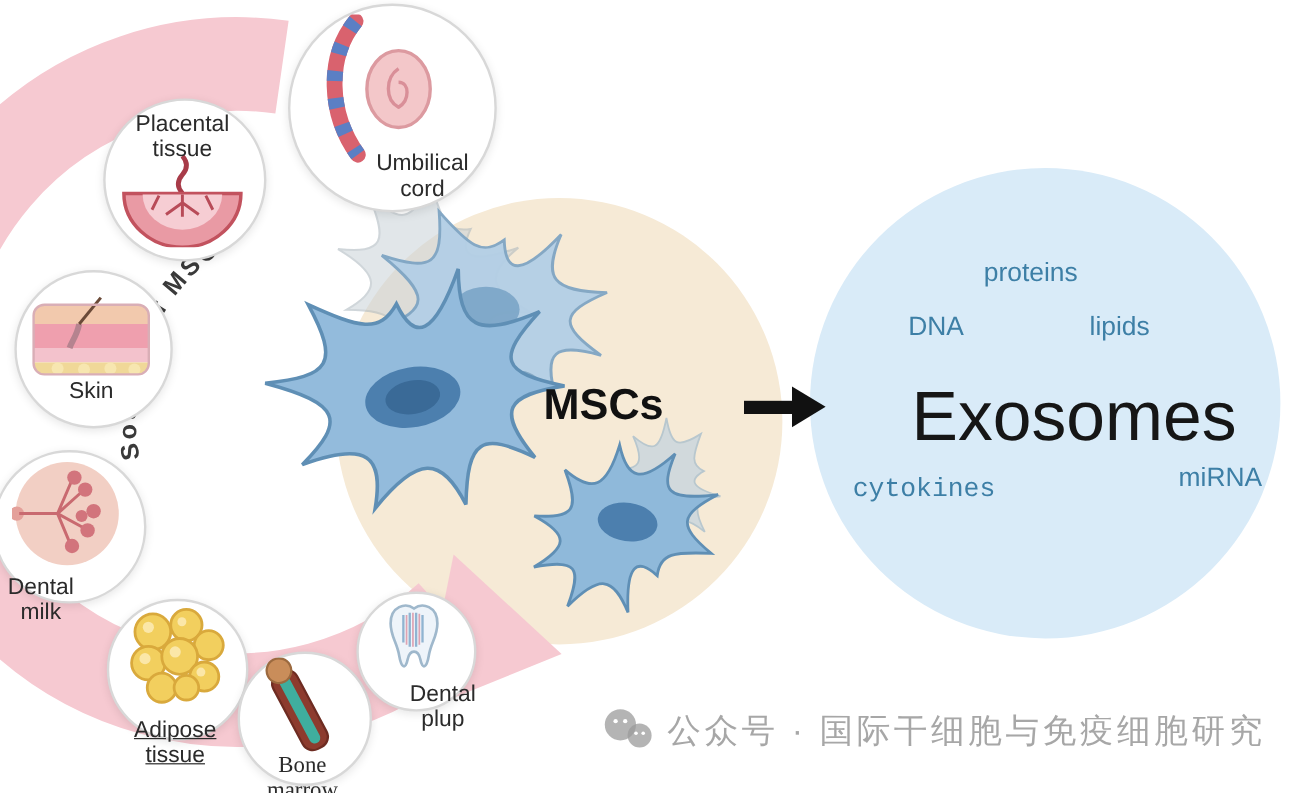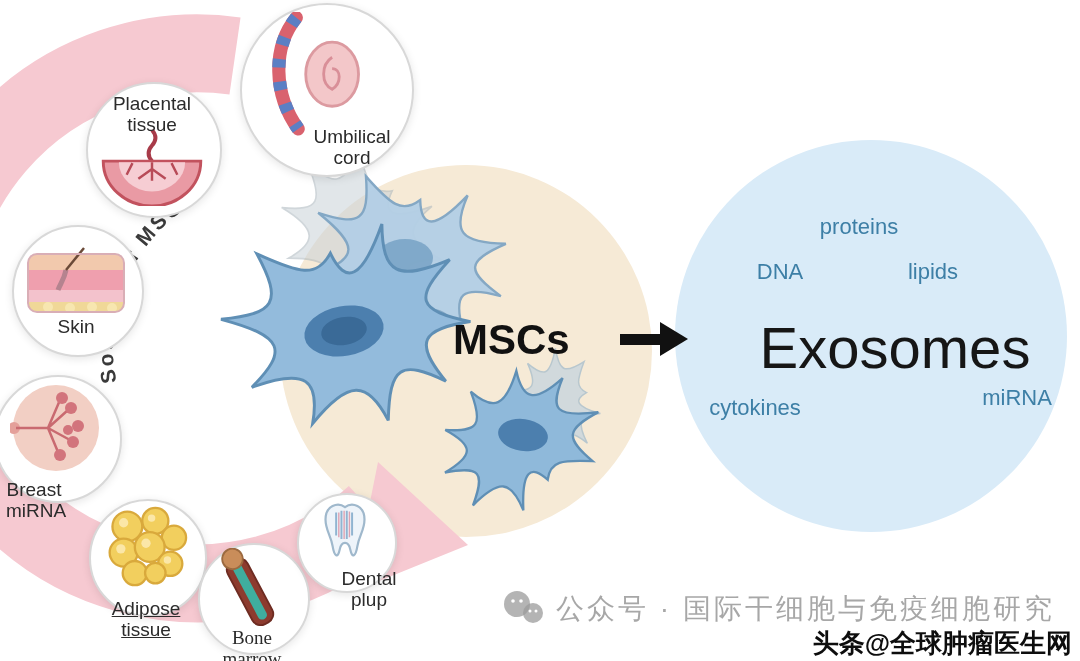--- a/index.html
+++ b/index.html
@@ -8,21 +8,21 @@
   .src-circle{position:absolute;border-radius:50%;background:#ffffff;border:2px solid #d8d8d8;
               box-shadow:0 2px 8px rgba(0,0,0,.10);z-index:4;}
   .src-icon{position:absolute;z-index:5;}
   .src-label{position:absolute;z-index:6;font-size:19px;line-height:1.12;color:#2b2b2b;
              text-align:center;transform:translateX(-50%);}
   
   .beige-circle{position:absolute;left:280px;top:165px;width:372px;height:372px;border-radius:50%;
                 background:#f6ead6;z-index:1;}
   .arc-svg{position:absolute;left:0;top:0;z-index:2;}
   .cells-svg{position:absolute;left:0;top:0;z-index:3;pointer-events:none;}
-  .mscs-label{position:absolute;left:453px;top:316px;z-index:6;font-size:42px;font-weight:bold;color:#111;}
+  .mscs-label{position:absolute;left:453px;top:316px;z-index:6;font-size:36px;font-weight:bold;color:#111;}
   .arrow-wrap{position:absolute;left:620px;top:320px;width:72px;height:40px;z-index:6;}
   .arrow-shaft{position:absolute;left:0;top:14px;width:42px;height:11px;background:#111;}
   .arrow-head{position:absolute;left:40px;top:2px;width:0;height:0;
               border-left:28px solid #111;border-top:17px solid transparent;border-bottom:17px solid transparent;}
   
   .exo-circle{position:absolute;left:675px;top:140px;width:392px;height:392px;border-radius:50%;
               background:#d9ebf8;z-index:1;}
   .exo-item{position:absolute;transform:translate(-50%,-50%);font-size:22px;color:#3d7fa6;white-space:nowrap;}
   .exo-title{position:absolute;transform:translate(-50%,-50%);font-size:58px;color:#161616;font-weight:500;white-space:nowrap;}
   
@@ -154,46 +154,45 @@
   <svg class="src-icon" style="left:318px;top:500px;" width="54" height="62" viewBox="0 0 60 70">
     <path d="M8,22 C8,6 22,2 30,8 C38,2 52,6 52,22 C52,34 46,40 44,52 C42,64 38,66 36,56
              C34,46 26,46 24,56 C22,66 18,64 16,52 C14,40 8,34 8,22 Z" fill="#eef4fa" stroke="#9fb8cc" stroke-width="2.5"></path>
     <path d="M20,14 L20,40 M26,12 L26,44 M32,12 L32,44 M38,14 L38,40" stroke="#7fa8c9" stroke-width="2.2" opacity="0.85" fill="none"></path>
     <path d="M23,14 L23,42 M29,12 L29,44 M35,13 L35,42" stroke="#d98fa0" stroke-width="1.6" opacity="0.8" fill="none"></path>
   </svg>
 
   <div class="src-label" style="left:152px;top:93px;width:82px;">Placental tissue</div>
   <div class="src-label" style="left:352px;top:126px;width:80px;">Umbilical cord</div>
   <div class="src-label" style="left:76px;top:316px;width:60px;">Skin</div>
-  <div class="src-label" style="left:34px;top:479px;width:56px;">Breast miRNA</div>
+  <div class="src-label" style="left:34px;top:479px;width:56px;">Dental milk</div>
   <div class="src-label" style="left:146px;top:598px;width:70px;text-decoration:underline;">Adipose tissue</div>
   <div class="src-label" style="left:252px;top:627px;width:70px;font-family:Liberation Serif, serif;">Bone marrow</div>
   <div class="src-label" style="left:369px;top:568px;width:58px;">Dental plup</div>
 
   <div class="mscs-label">MSCs</div>
   <div class="arrow-wrap">
     <div class="arrow-shaft"></div>
     <div class="arrow-head"></div>
   </div>
 
   <div class="exo-circle">
     <div class="exo-item" style="left:168px;top:87px;margin-left:16px;">proteins</div>
     <div class="exo-item" style="left:105px;top:132px;">DNA</div>
     <div class="exo-item" style="left:258px;top:132px;">lipids</div>
     <div class="exo-title" style="left:220px;top:207px;">Exosomes</div>
-    <div class="exo-item" style="left:80px;top:268px;">cytokines</div>
+    <div class="exo-item" style="left:95px;top:268px;font-family:Liberation Mono, monospace;">cytokines</div>
     <div class="exo-item" style="left:330px;top:258px;margin-left:12px;">miRNA</div>
   </div>
 
   <div class="watermark">
     <svg width="44" height="36" viewBox="0 0 44 36">
       <circle cx="15" cy="14" r="13" fill="#9b9b9b" opacity="0.75"></circle>
       <circle cx="31" cy="23" r="10" fill="#9b9b9b" opacity="0.75"></circle>
       <circle cx="11" cy="11" r="1.8" fill="#fff"></circle>
         <circle cx="19" cy="11" r="1.8" fill="#fff"></circle>
       <circle cx="28" cy="21" r="1.5" fill="#fff"></circle>
         <circle cx="34" cy="21" r="1.5" fill="#fff"></circle>
     </svg>
     <span class="watermark-text">公众号 · 国际干细胞与免疫细胞研究</span>
   </div>
-  <div class="credit">头条@全球肿瘤医生网</div>
 
 </div>
 
 </body></html>

